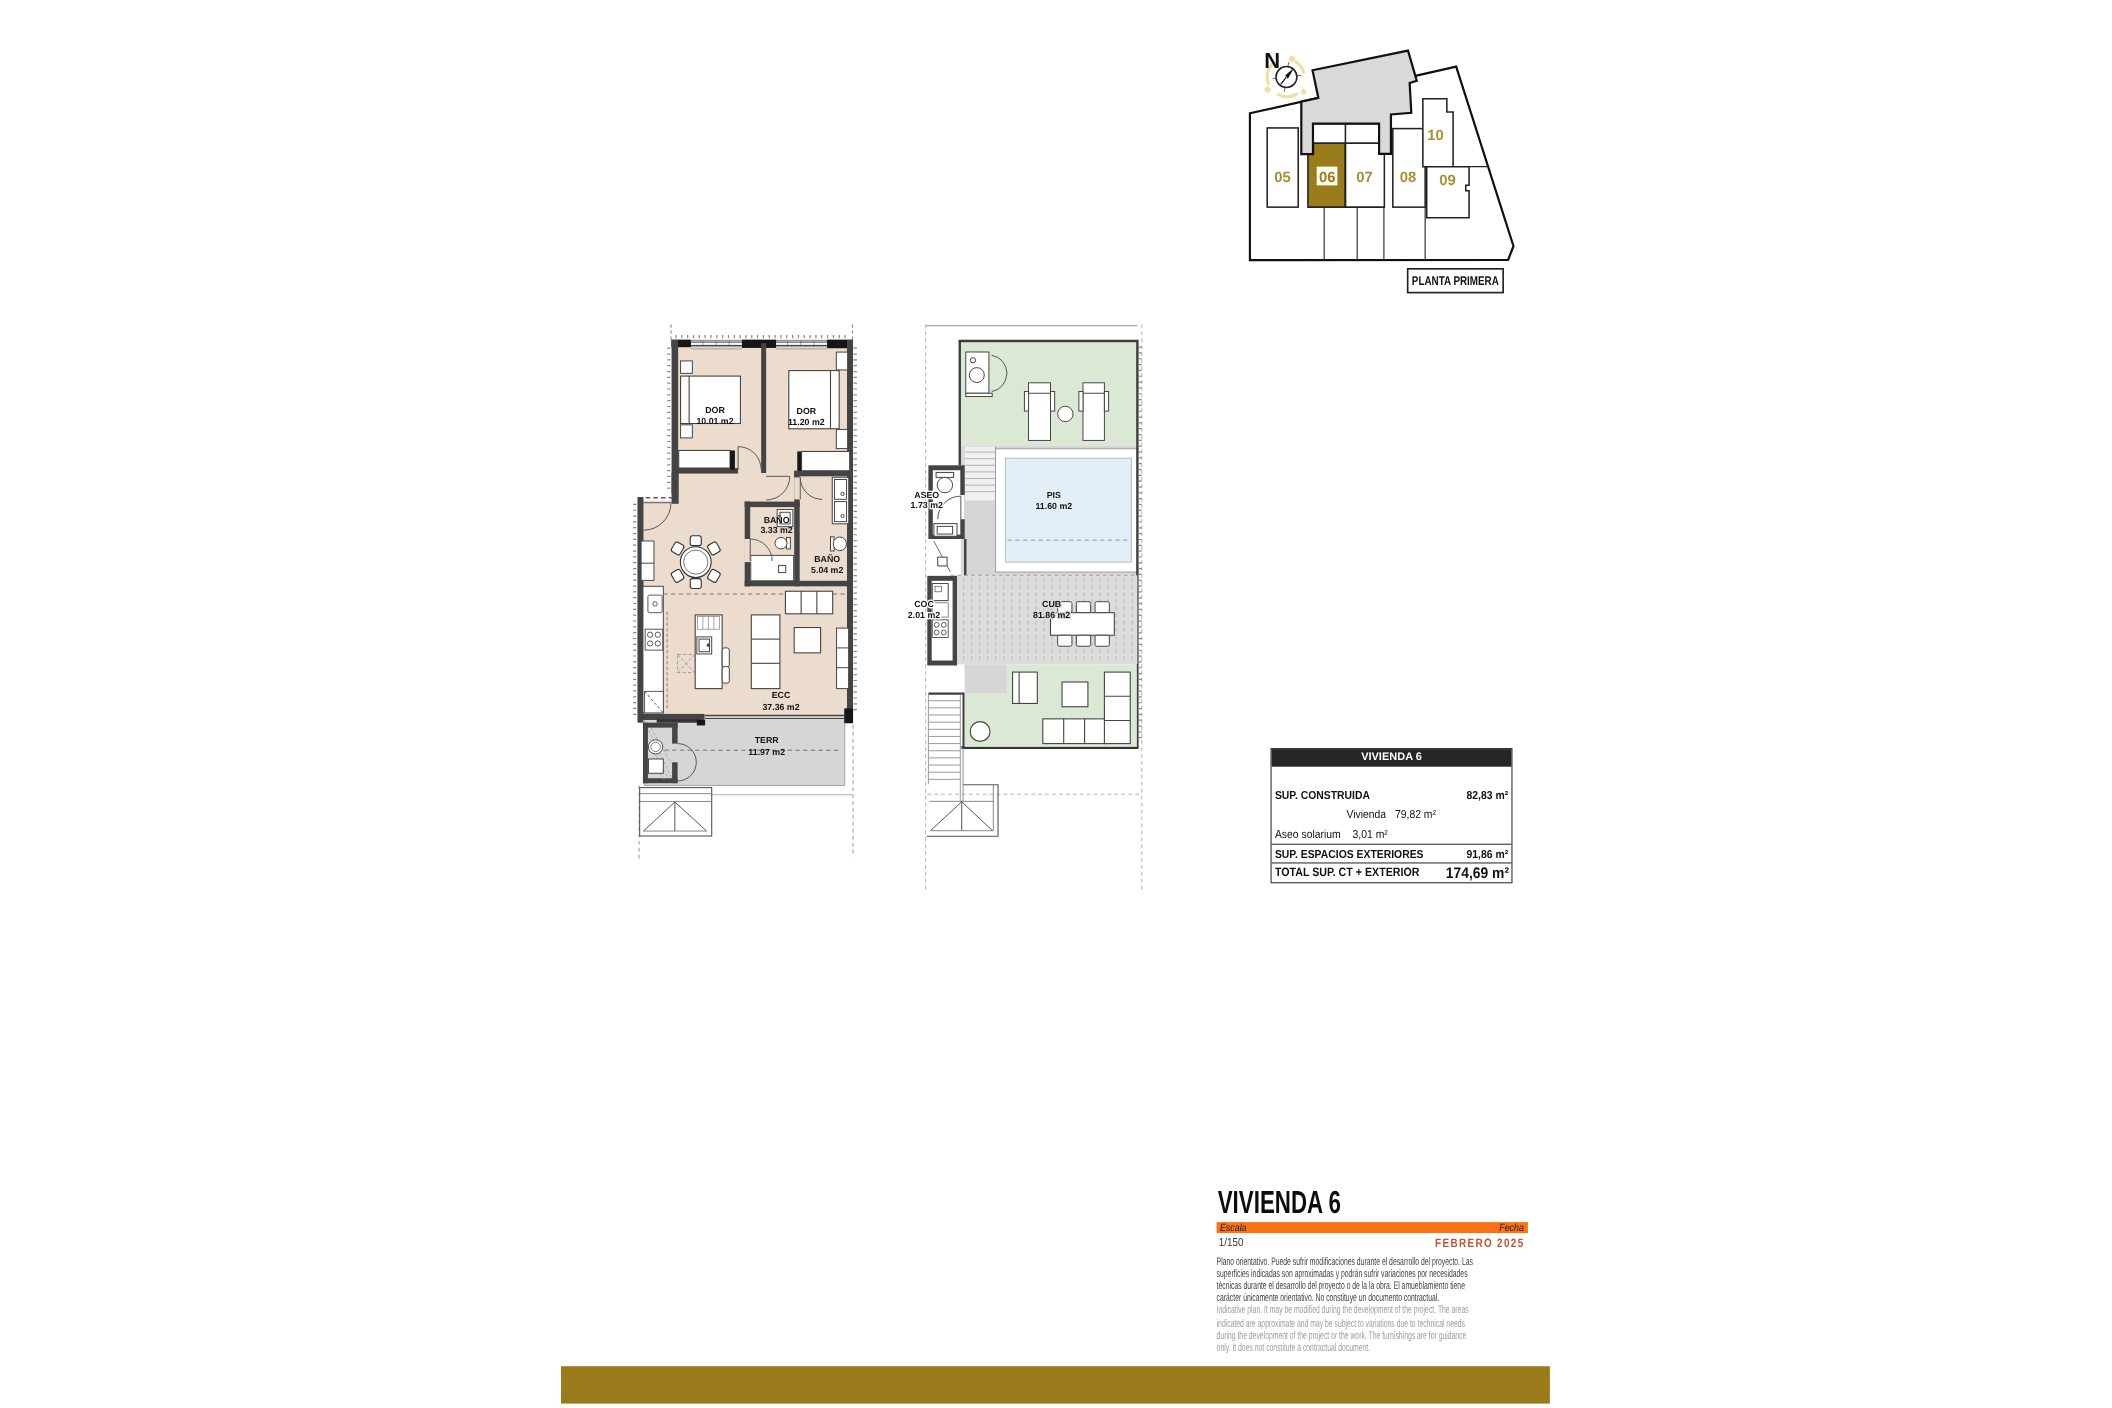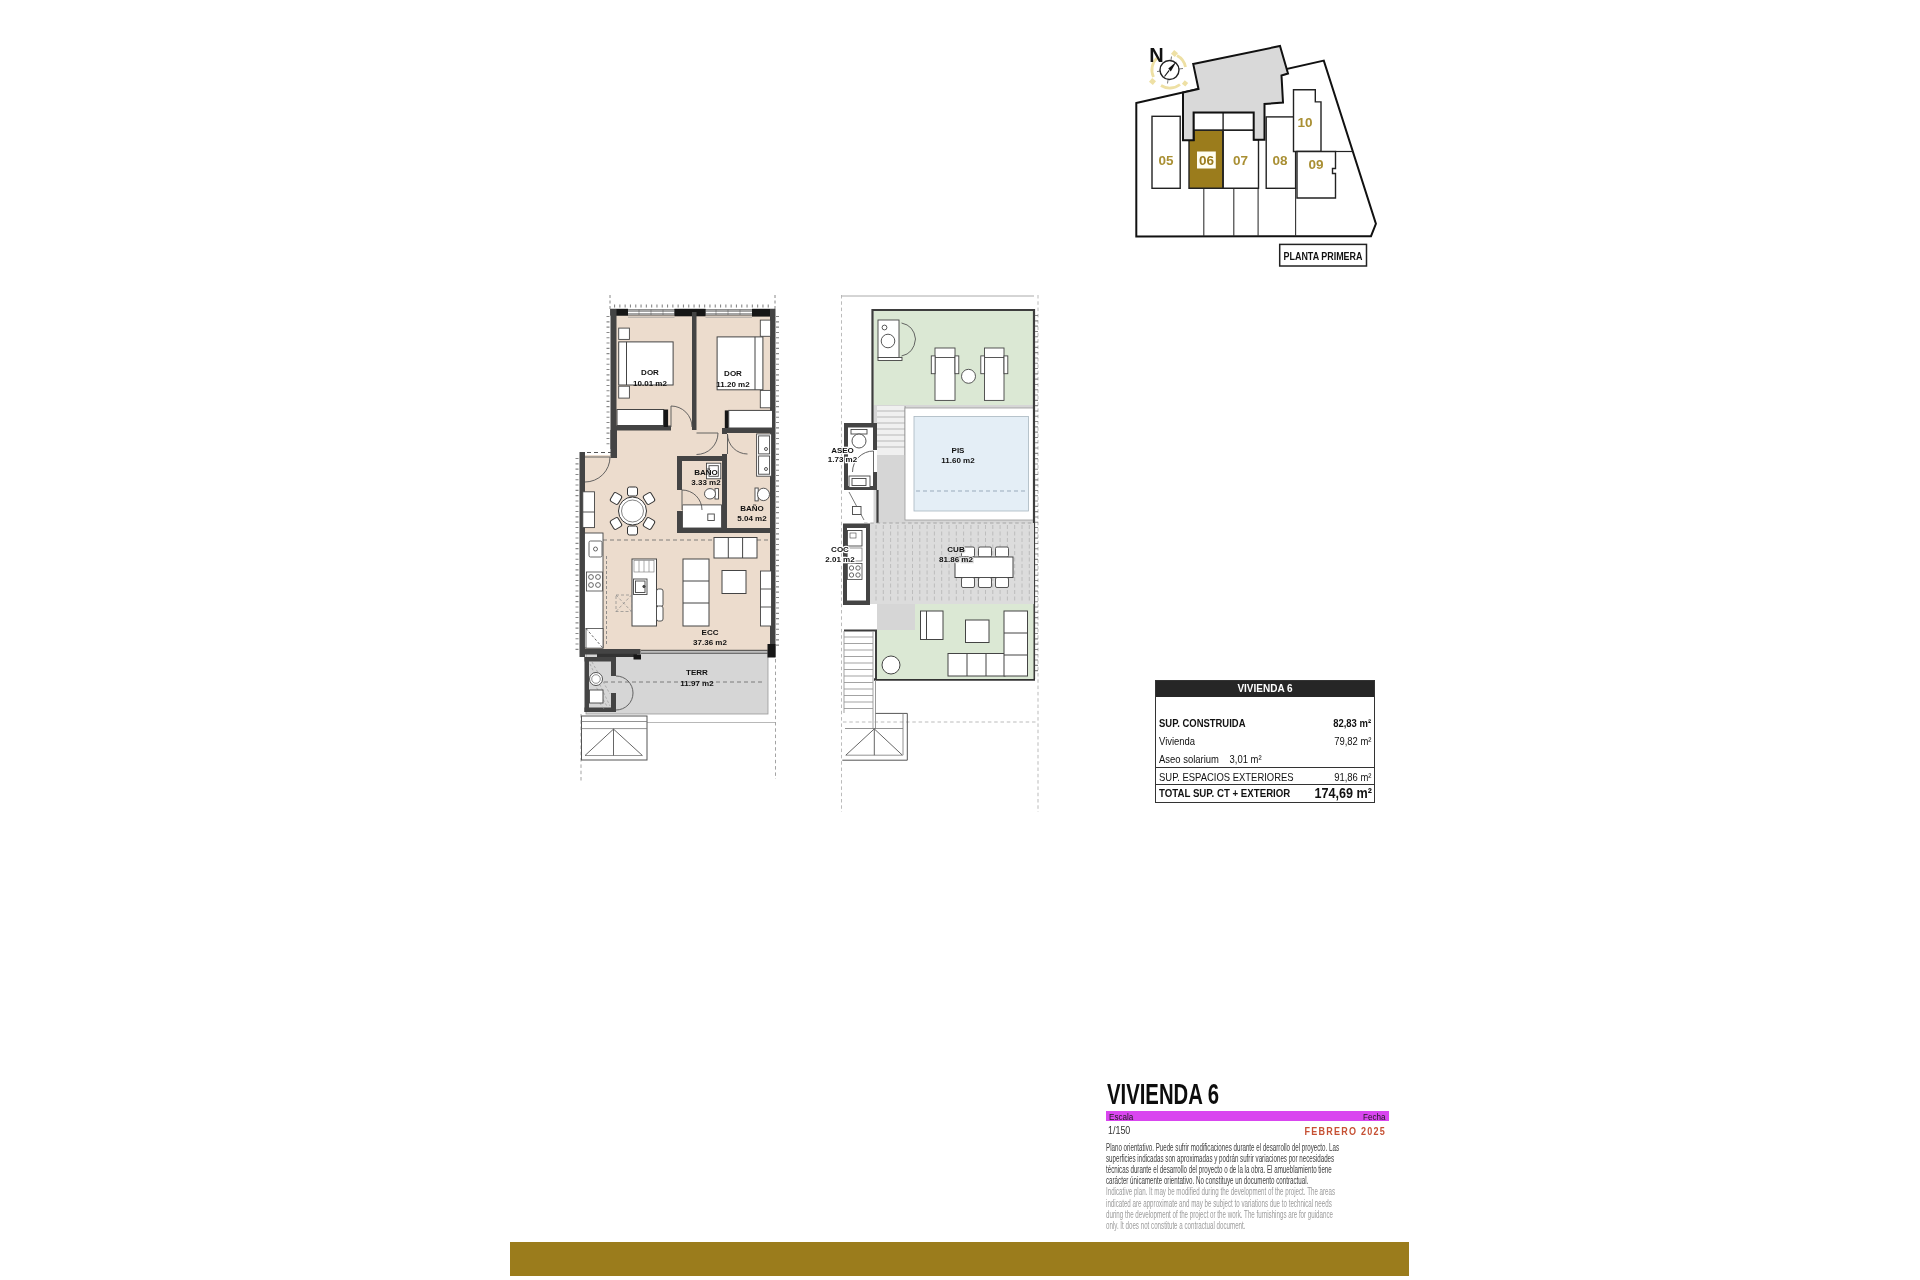--- a/index.html
+++ b/index.html
@@ -643,44 +643,44 @@
 
 <div class="abs" style="left:1155px;top:680px;width:218px;border:1px solid #333;background:#fff;font-size:10.5px;color:#111">
 
   <div style="background:#262626;color:#fff;font-weight:bold;text-align:center;height:16px;line-height:16px;font-size:10px">VIVIENDA 6</div>
 
   <div style="display:flex;justify-content:space-between;padding:19px 3px 0 3px;font-weight:bold;line-height:14px;white-space:nowrap">
         <span style="display:inline-block;transform:scaleX(0.9);transform-origin:0 50%">SUP. CONSTRUIDA</span>
         <span style="display:inline-block;transform:scaleX(0.9);transform-origin:100% 50%">82,83 m²</span>
       </div>
 
-  <div style="display:flex;justify-content:space-between;padding:4px 3px 0 3px;line-height:14px;white-space:nowrap">
+  <div style="display:flex;justify-content:center;padding:4px 3px 0 3px;line-height:14px;white-space:nowrap">
         <span style="display:inline-block;transform:scaleX(0.9);transform-origin:0 50%">Vivienda</span>
         <span style="display:inline-block;transform:scaleX(0.9);transform-origin:100% 50%">79,82 m²</span>
       </div>
 
   <div style="display:flex;justify-content:flex-start;padding:4px 3px 1px 3px;line-height:14px;white-space:nowrap">
         <span style="display:inline-block;transform:scaleX(0.9);transform-origin:0 50%">Aseo solarium</span>
         <span style="display:inline-block;transform:scaleX(0.9);transform-origin:100% 50%">3,01 m²</span>
       </div>
 
-  <div style="display:flex;justify-content:space-between;padding:2px 3px 0 3px;font-weight:normal;line-height:14px;border-top:1px solid #333;white-space:nowrap">
+  <div style="display:flex;justify-content:space-between;padding:2px 3px 0 3px;font-weight:bold;line-height:14px;border-top:1px solid #333;white-space:nowrap">
         <span style="display:inline-block;transform:scaleX(0.9);transform-origin:0 50%">SUP. ESPACIOS EXTERIORES</span>
         <span style="display:inline-block;transform:scaleX(0.9);transform-origin:100% 50%">91,86 m²</span>
       </div>
 
   <div style="display:flex;justify-content:space-between;padding:1px 2px 1px 3px;font-weight:bold;line-height:15px;border-top:1px solid #333;white-space:nowrap">
         <span style="font-size:11px;display:inline-block;transform:scaleX(0.88);transform-origin:0 50%">TOTAL SUP. CT + EXTERIOR</span>
         <span style="font-size:14px;display:inline-block;transform:scaleX(0.9);transform-origin:100% 50%">174,69 m²</span>
       </div>
 </div>
 
 <div class="abs" style="left:1107px;top:1077.5px;font-size:29px;font-weight:bold;color:#0d0d0d;transform:scaleX(0.70);transform-origin:0 0;white-space:nowrap">VIVIENDA 6</div>
 
-<div class="abs" style="left:1105.5px;top:1110.5px;width:283px;height:10px;background:#d946ef;">
+<div class="abs" style="left:1105.5px;top:1110.5px;width:283px;height:10px;background:#f97316;font-style:italic;">
   <span style="position:absolute;left:3px;top:0px;font-size:9.5px;line-height:11px;color:#1a1a1a;transform:scaleX(0.85);transform-origin:0 50%">Escala</span>
   <span style="position:absolute;right:3px;top:0px;font-size:9.5px;line-height:11px;color:#1a1a1a;transform:scaleX(0.85);transform-origin:100% 50%">Fecha</span>
 </div>
 
 <div class="abs" style="left:1108px;top:1124px;font-size:10.5px;color:#333;transform:scaleX(0.85);transform-origin:0 0">1/150</div>
 
 <div class="abs" style="left:1105px;top:1124.5px;width:281px;text-align:right;font-size:11px;font-weight:bold;color:#c65134;letter-spacing:1.5px;transform:scaleX(0.82);transform-origin:100% 0">FEBRERO 2025</div>
 
 <div class="abs" style="left:1106px;top:1141.5px;width:420px;font-size:10px;line-height:11.2px;color:#3c3c3c;transform:scaleX(0.62);transform-origin:0 0;white-space:nowrap">
 Plano orientativo. Puede sufrir modificaciones durante el desarrollo del proyecto. Las<br>

